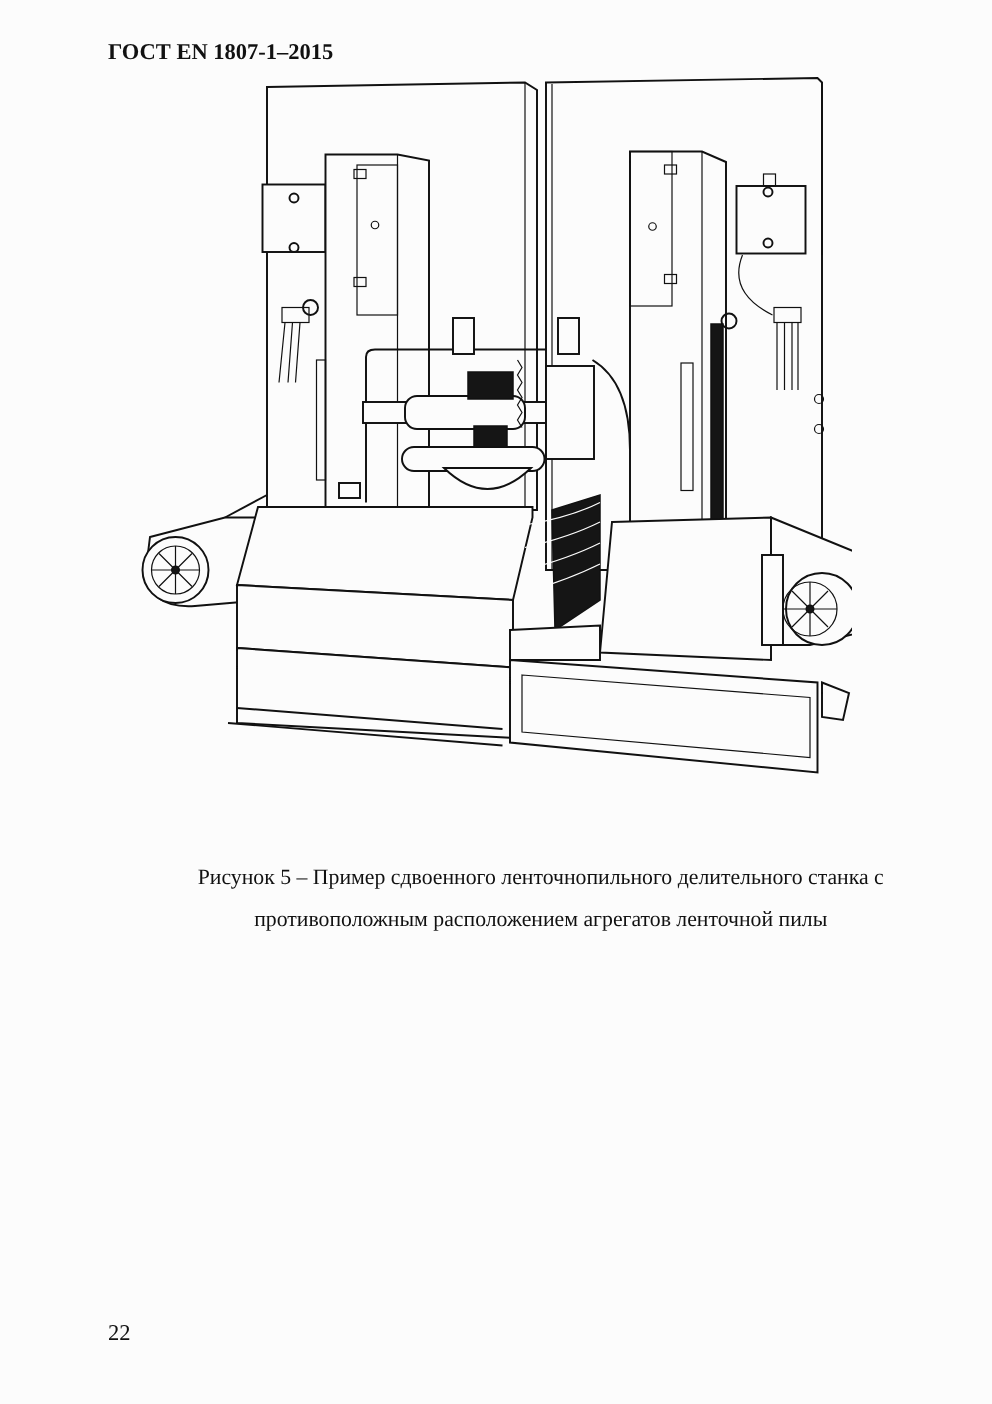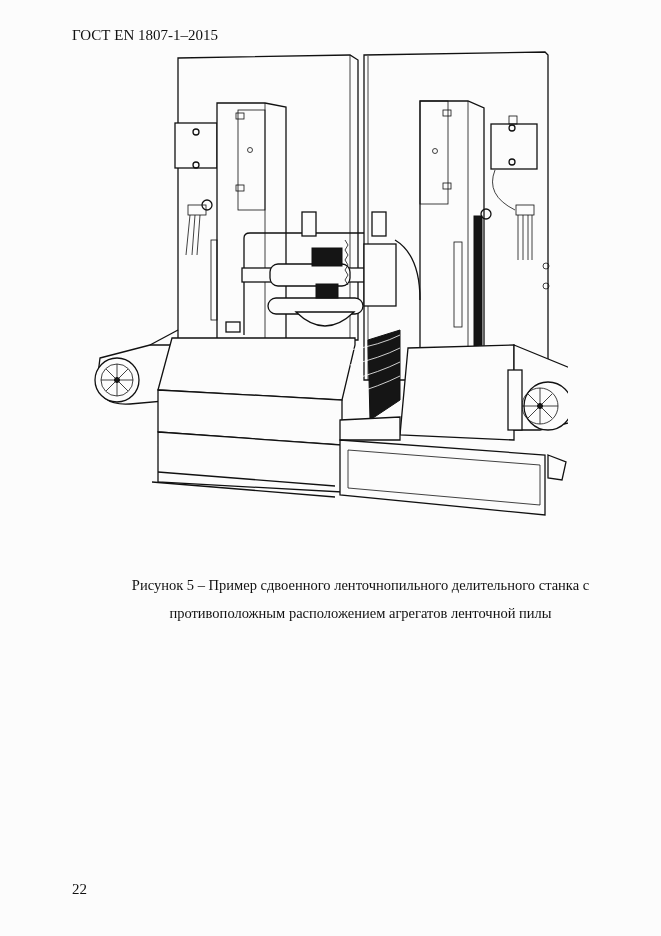--- a/index.html
+++ b/index.html
@@ -1,18 +1,18 @@
 <!DOCTYPE html>
 <html><head>
 <meta charset="utf-8">
 <style>
   html, body { margin: 0; padding: 0; }
   body { width: 661px; height: 936px; background: #fcfcfc; position: relative; overflow: hidden;
          font-family: "Liberation Serif", "DejaVu Serif", serif; color: #111; }
-  .header { position: absolute; left: 72px; top: 27px; font-size: 15px; font-weight: normal; letter-spacing: 0px; }
+  .header { position: absolute; left: 72px; top: 27px; font-size: 15px; font-weight: bold; letter-spacing: 0px; }
   .figure { position: absolute; left: 88px; top: 50px; width: 480px; height: 480px; }
   .caption { position: absolute; left: 0; width: 661px; text-align: center; font-size: 14.5px; }
   .cap1 { top: 577px; left: 30px; width: 661px; }
   .cap2 { top: 605px; left: 30px; width: 661px; }
   .pagenum { position: absolute; left: 72px; top: 881px; font-size: 15px; text-align: right; }
   svg .l { fill: none; stroke: #111; stroke-width: 1.3; }
   svg .t { fill: none; stroke: #111; stroke-width: 0.8; }
   svg .w { fill: #fcfcfc; stroke: #111; stroke-width: 1.3; }
   svg .k { fill: #151515; stroke: #111; stroke-width: 1; }
 </style>

